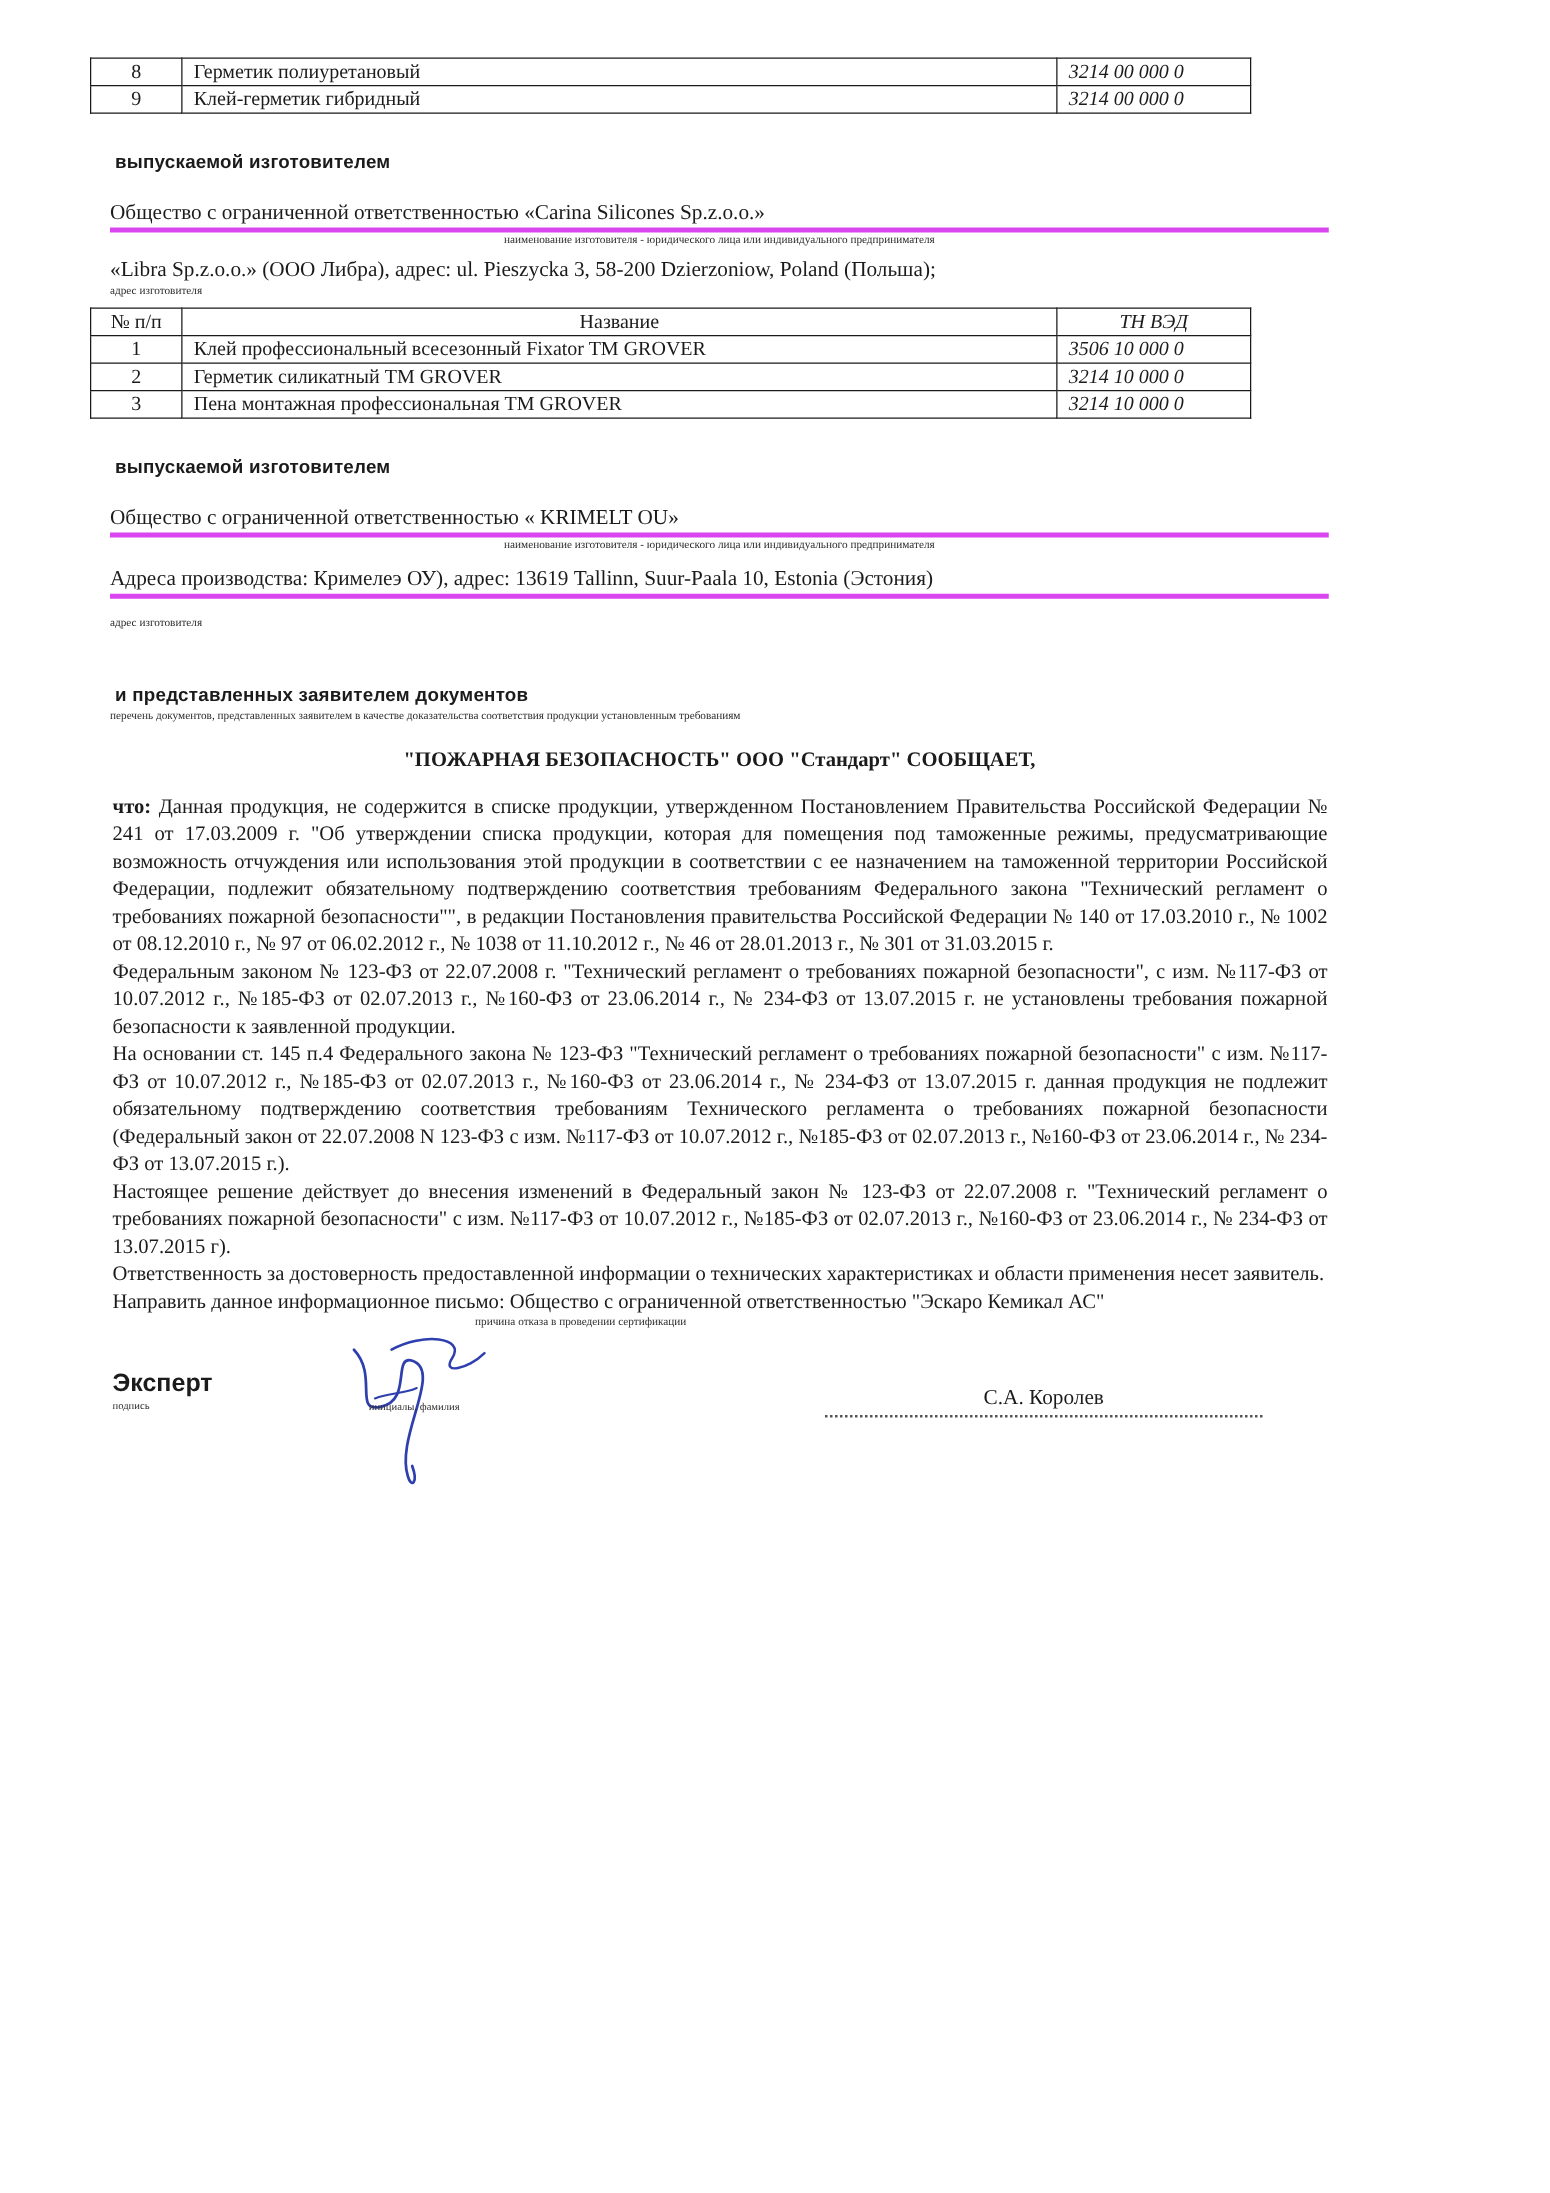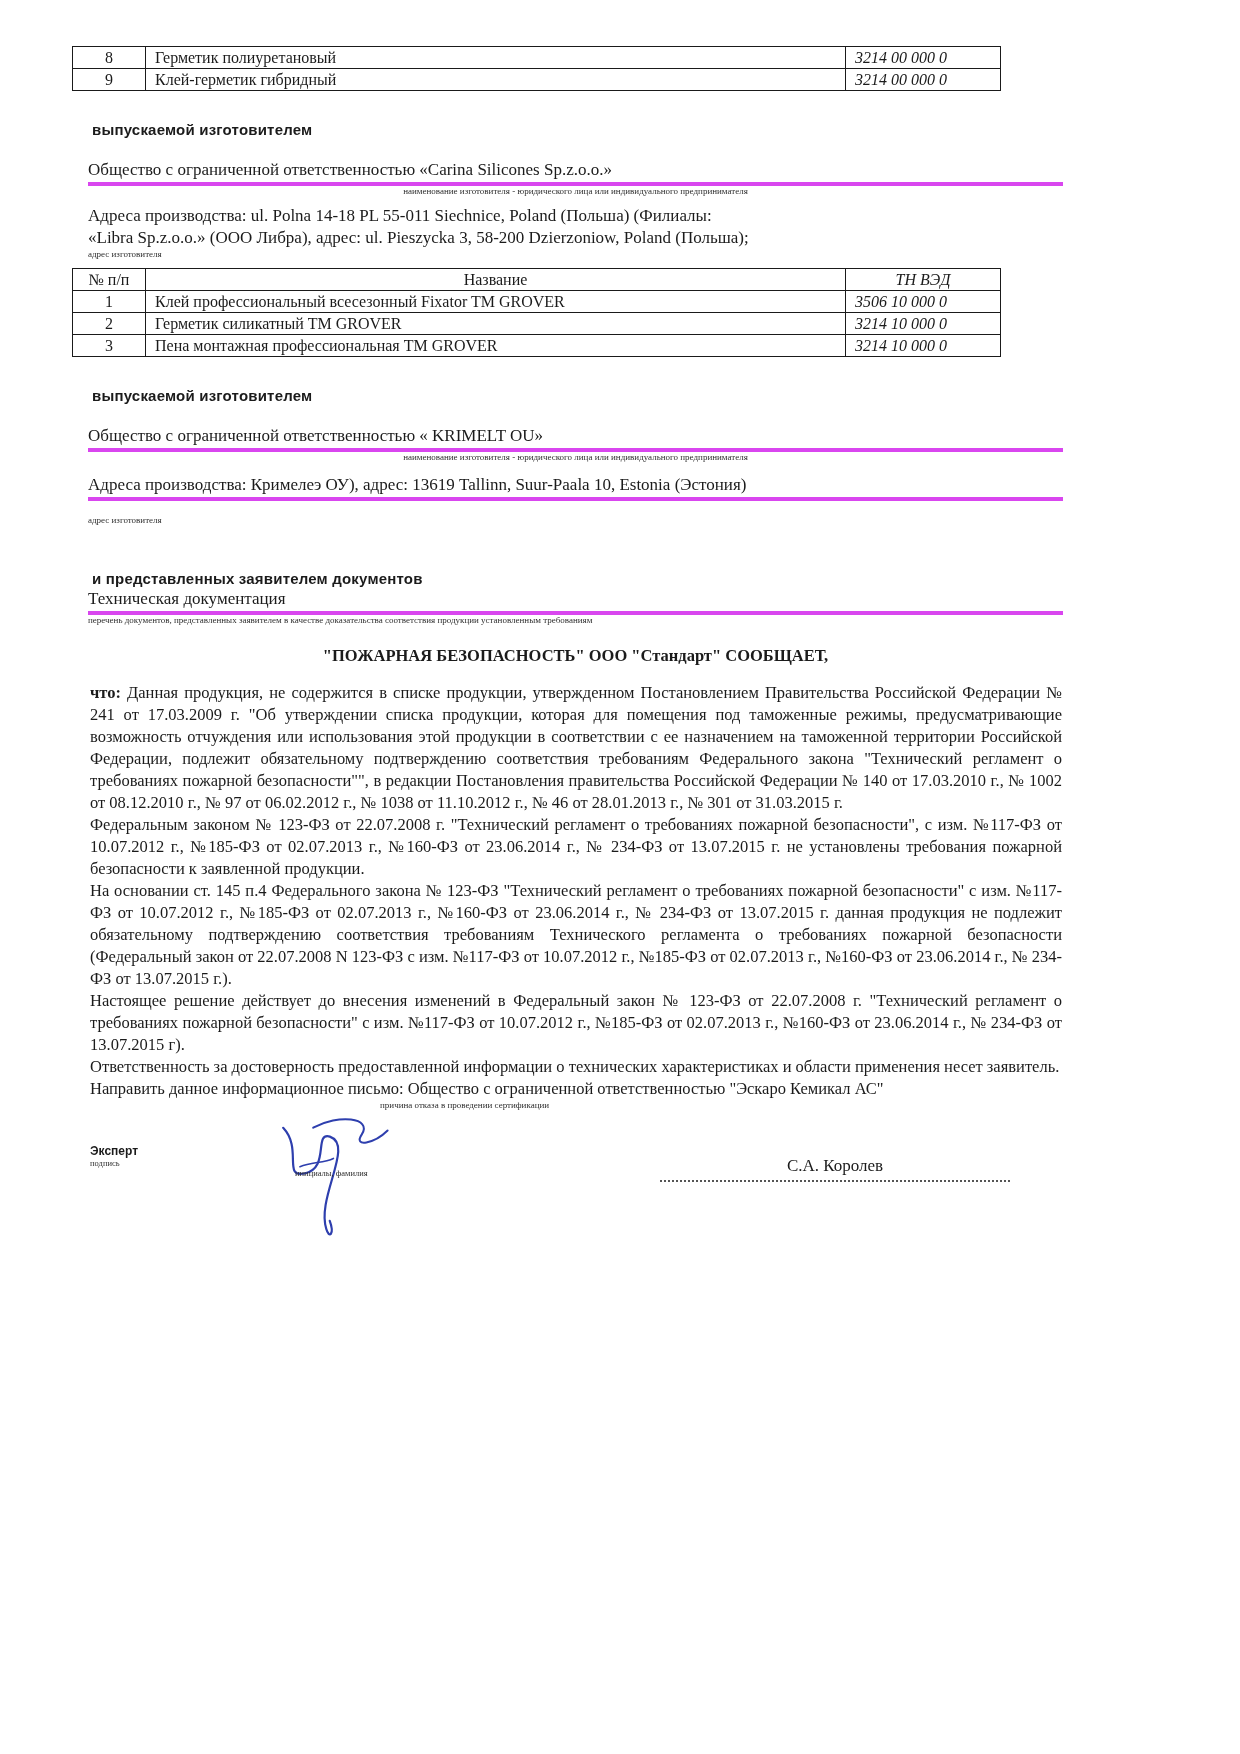--- a/index.html
+++ b/index.html
@@ -80,21 +80,21 @@
   
   .footer {
     position: relative;
     margin: 34px 0 0 90px;
     width: 972px;
     height: 120px;
   }
   .expert-label {
     font-family: "Liberation Sans", sans-serif;
     font-weight: bold;
-    font-size: 12px;
+    font-size: 20px;
   }
   .tiny-caption { font-size: 8.5px; color: #2e2e2e; }
   .sig-area {
     position: absolute; left: 175px; top: -28px; width: 220px;
   }
   .sig-caption { position: absolute; left: 30px; top: 52px; }
   .name-area { position: absolute; left: 570px; top: 0; width: 350px; text-align: center; margin-top: 12px; }
   .expert-name { font-size: 17px; padding-bottom: 4px; }
   .dotted-line { border-bottom: 2px dotted #555; width: 100%; height: 1px; }
   svg.signature { transform: rotate(-4deg); }
@@ -121,21 +121,20 @@
 
   <div class="bold-label">выпускаемой изготовителем</div>
 
   <div class="field mt22">
     <div class="field-value">Общество с ограниченной ответственностью «Carina Silicones Sp.z.o.o.»</div>
     <div class="field-caption caption-center">наименование изготовителя - юридического лица или индивидуального предпринимателя</div>
   </div>
 
   <div class="field mt8">
     <div class="field-value" style="border-bottom:none; padding-bottom:0;">
-      <div class="addr-line">Адреса производства: ul. Polna 14-18 PL 55-011 Siechnice, Poland (Польша) (Филиалы:</div>
       <div class="addr-line">«Libra Sp.z.o.o.» (ООО Либра), адрес: ul. Pieszycka 3, 58-200 Dzierzoniow, Poland (Польша);</div>
     </div>
     <div class="field-caption">адрес изготовителя</div>
   </div>
 
   <table class="mt8" style="margin-top:8px;">
     <thead>
       <tr>
         <th class="col-num">№ п/п</th>
         <th class="col-name">Название</th>
@@ -168,21 +167,20 @@
     <div class="field-caption caption-center">наименование изготовителя - юридического лица или индивидуального предпринимателя</div>
   </div>
 
   <div class="field mt12">
     <div class="field-value">Адреса производства: Кримелеэ ОУ), адрес: 13619 Tallinn, Suur-Paala 10, Estonia (Эстония)</div>
     <div class="field-caption" style="margin-top:14px;">адрес изготовителя</div>
   </div>
 
   <div class="bold-label" style="margin-top:44px;">и представленных заявителем документов</div>
   <div class="field" style="margin-top:2px;">
-    <div class="field-value">Техническая документация</div>
     <div class="field-caption">перечень документов, представленных заявителем в качестве доказательства соответствия продукции установленным требованиям</div>
   </div>
 
   <div class="statement-title">"ПОЖАРНАЯ БЕЗОПАСНОСТЬ" ООО "Стандарт" СООБЩАЕТ,</div>
 
   <div class="body-text">
     <p><b>что:</b> <span>Данная продукция, не содержится в списке продукции, утвержденном Постановлением Правительства Российской Федерации № 241 от 17.03.2009 г. "Об утверждении списка продукции, которая для помещения под таможенные режимы, предусматривающие возможность отчуждения или использования этой продукции в соответствии с ее назначением на таможенной территории Российской Федерации, подлежит обязательному подтверждению соответствия требованиям Федерального закона "Технический регламент о требованиях пожарной безопасности"", в редакции Постановления правительства Российской Федерации № 140 от 17.03.2010 г., № 1002 от 08.12.2010 г.,  № 97 от 06.02.2012 г.,  № 1038 от 11.10.2012 г., № 46 от 28.01.2013 г., № 301 от 31.03.2015 г.</span></p>
     <p>Федеральным законом № 123-ФЗ от 22.07.2008 г. "Технический регламент о требованиях пожарной безопасности", с изм. №117-ФЗ от 10.07.2012 г., №185-ФЗ от 02.07.2013 г., №160-ФЗ от 23.06.2014 г.,  № 234-ФЗ от 13.07.2015 г.  не установлены требования пожарной безопасности к заявленной продукции.</p>
     <p>На основании ст. 145 п.4 Федерального закона № 123-ФЗ "Технический регламент о требованиях пожарной безопасности" с изм. №117-ФЗ от 10.07.2012 г., №185-ФЗ от 02.07.2013 г., №160-ФЗ от 23.06.2014 г.,  № 234-ФЗ от 13.07.2015 г.  данная продукция не подлежит обязательному подтверждению соответствия требованиям Технического регламента о требованиях пожарной безопасности (Федеральный закон от 22.07.2008 N 123-ФЗ с изм. №117-ФЗ от 10.07.2012 г., №185-ФЗ от 02.07.2013 г., №160-ФЗ от 23.06.2014 г., № 234-ФЗ от 13.07.2015 г.).</p>
     <p>Настоящее решение действует до внесения изменений в Федеральный закон № 123-ФЗ от 22.07.2008 г. "Технический регламент о требованиях пожарной безопасности" с изм. №117-ФЗ от 10.07.2012 г., №185-ФЗ от 02.07.2013 г., №160-ФЗ от 23.06.2014 г., № 234-ФЗ от 13.07.2015 г).</p>

